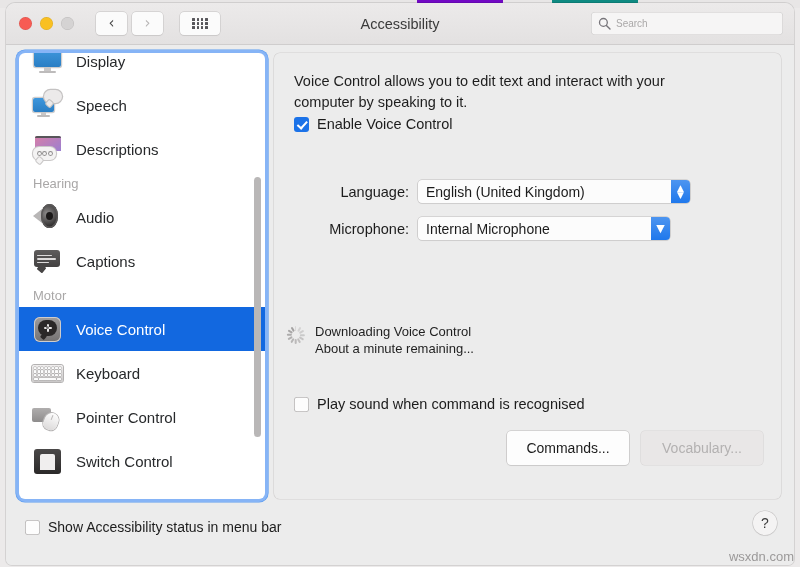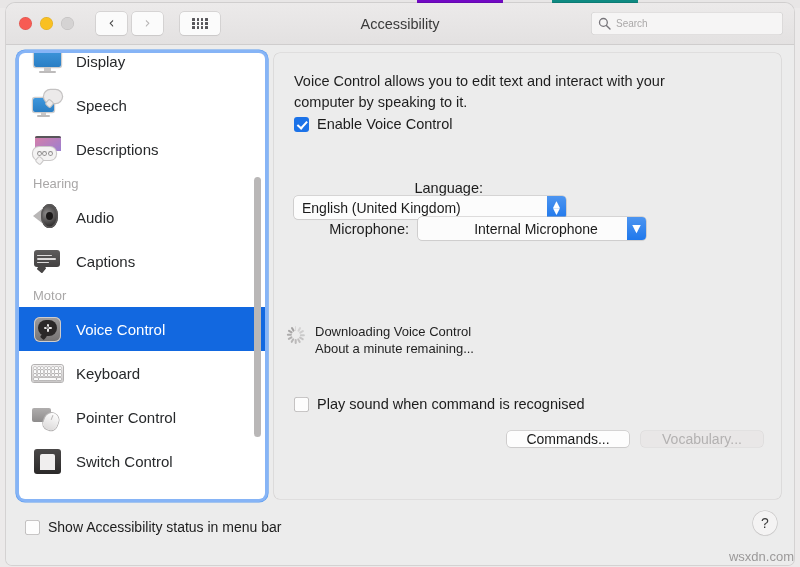--- a/index.html
+++ b/index.html
@@ -234,21 +234,21 @@
   .check-label { font-size: 14.5px; color: #1c1c1c; }
 
   .enable-row { position: absolute; left: 20px; top: 63px; }
 
   
   .form-row {
     position: absolute;
     display: flex;
     align-items: center;
   }
-  .form-row.lang { left: 20px; top: 127px; flex-direction: column; }
+  .form-row.lang { left: 20px; top: 127px; }
   .form-row.mic  { left: 20px; top: 164px; }
 
   .field-label {
     width: 124px;
     text-align: right;
     font-size: 14.5px;
     color: #1c1c1c;
     padding-right: 9px;
   }
 
@@ -256,21 +256,21 @@
     position: relative;
     height: 23px;
     background: #fcfcfc;
     border-radius: 4px;
     box-shadow: 0 0 0 0.6px #bdbbbb, 0 1px 1px rgba(0,0,0,0.06);
     display: flex;
     align-items: center;
     padding-left: 8px;
   }
   .popup.lang { width: 272px; }
-  .popup.mic  { width: 228px; justify-content: center; }
+  .popup.mic  { width: 252px; }
   .popup-value { font-size: 14px; color: #1b1b1b; }
 
   .popup-arrow {
     position: absolute;
     right: 0; top: 0;
     width: 19px; height: 23px;
     background: linear-gradient(to bottom, #4d95f0, #1f78ec);
     border-radius: 0 4px 4px 0;
     display: flex;
     flex-direction: column;
@@ -306,21 +306,21 @@
     left: 20px; top: 343px; gap: 8px;
   }
 
   .btn-row {
     position: absolute;
     right: 18px; top: 378px;
     display: flex;
     gap: 12px;
   }
   .btn {
-    height: 16px;
+    height: 34px;
     min-width: 122px;
     padding: 0 8px;
     background: #fdfdfd;
     border-radius: 4px;
     box-shadow: 0 0 0 0.6px #bcbaba, 0 1px 1px rgba(0,0,0,0.07);
     font-size: 14px;
     color: #1c1c1c;
     display: flex;
     align-items: center;
     justify-content: center;

